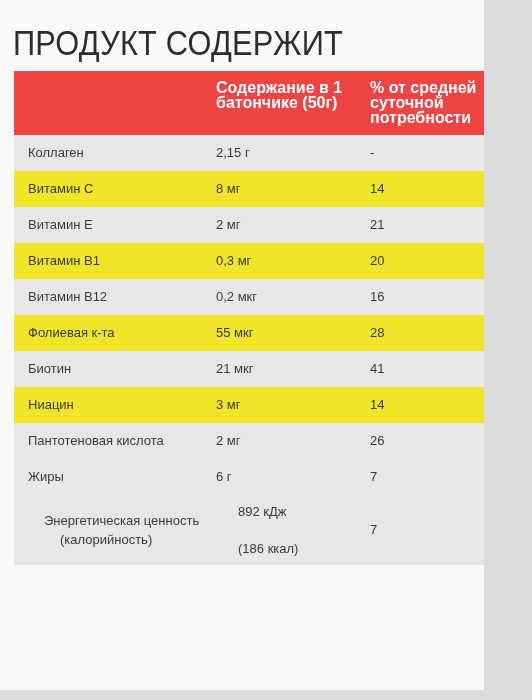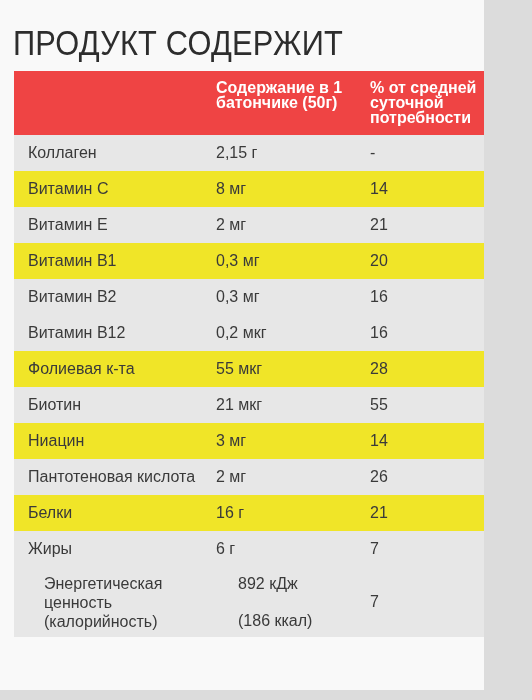--- a/index.html
+++ b/index.html
@@ -59,21 +59,21 @@
     text-align: left;
     vertical-align: top;
     padding: 9px 8px 10px 8px;
     letter-spacing: 0px;
     font-family: "Liberation Sans", "DejaVu Sans", sans-serif;
   }
   .nutrition-table thead th.th-name {
     padding-left: 14px;
   }
   .nutrition-table tbody td {
-    font-size: 16px;
+    font-size: 13px;
     line-height: 16px;
     color: #3a3a3a;
     text-align: left;
     vertical-align: middle;
     padding: 0 8px;
     height: 36px;
     font-weight: 400;
     font-family: "Liberation Sans", "DejaVu Sans", sans-serif;
     white-space: nowrap;
   }
@@ -87,21 +87,21 @@
     vertical-align: middle;
     background: #e7e7e7;
   }
   tr.row-last td.cell-name,
   tr.row-last td.cell-amount {
     white-space: normal;
     line-height: 19px;
     padding-left: 30px;
   }
   tr.row-last td.cell-amount .line2 { display: block; margin-top: 18px; }
-  tr.row-last td.cell-name .line2 { display: block; }
+  tr.row-last td.cell-name .line2 { display: block; margin-left: 16px; }
   .bottom-strip {
     position: absolute;
     left: 0;
     top: 690px;
     width: 532px;
     height: 10px;
     background: #dcdcdc;
   }
 </style>
 </head>
@@ -140,53 +140,43 @@
         <td class="cell-name">Витамин E</td>
         <td class="cell-amount">2 мг</td>
         <td class="cell-percent">21</td>
       </tr>
       <tr class="row-even">
         <td class="cell-name">Витамин B1</td>
         <td class="cell-amount">0,3 мг</td>
         <td class="cell-percent">20</td>
       </tr>
       <tr class="row-odd">
-        <td class="cell-name">Витамин B2</td>
-        <td class="cell-amount">0,3 мг</td>
-        <td class="cell-percent">16</td>
-      </tr>
-      <tr class="row-odd">
         <td class="cell-name">Витамин B12</td>
         <td class="cell-amount">0,2 мкг</td>
         <td class="cell-percent">16</td>
       </tr>
       <tr class="row-even">
         <td class="cell-name">Фолиевая к-та</td>
         <td class="cell-amount">55 мкг</td>
         <td class="cell-percent">28</td>
       </tr>
       <tr class="row-odd">
         <td class="cell-name">Биотин</td>
         <td class="cell-amount">21 мкг</td>
-        <td class="cell-percent">55</td>
+        <td class="cell-percent">41</td>
       </tr>
       <tr class="row-even">
         <td class="cell-name">Ниацин</td>
         <td class="cell-amount">3 мг</td>
         <td class="cell-percent">14</td>
       </tr>
       <tr class="row-odd">
         <td class="cell-name">Пантотеновая кислота</td>
         <td class="cell-amount">2 мг</td>
         <td class="cell-percent">26</td>
-      </tr>
-      <tr class="row-even">
-        <td class="cell-name">Белки</td>
-        <td class="cell-amount">16 г</td>
-        <td class="cell-percent">21</td>
       </tr>
       <tr class="row-odd">
         <td class="cell-name">Жиры</td>
         <td class="cell-amount">6 г</td>
         <td class="cell-percent">7</td>
       </tr>
 
       <tr class="row-last">
         <td class="cell-name">
           <span>Энергетическая ценность</span>

